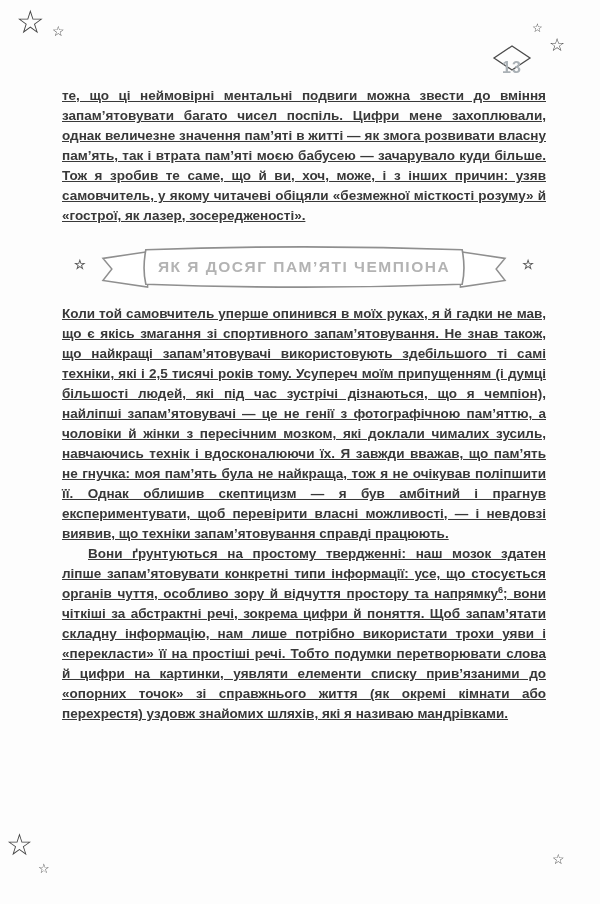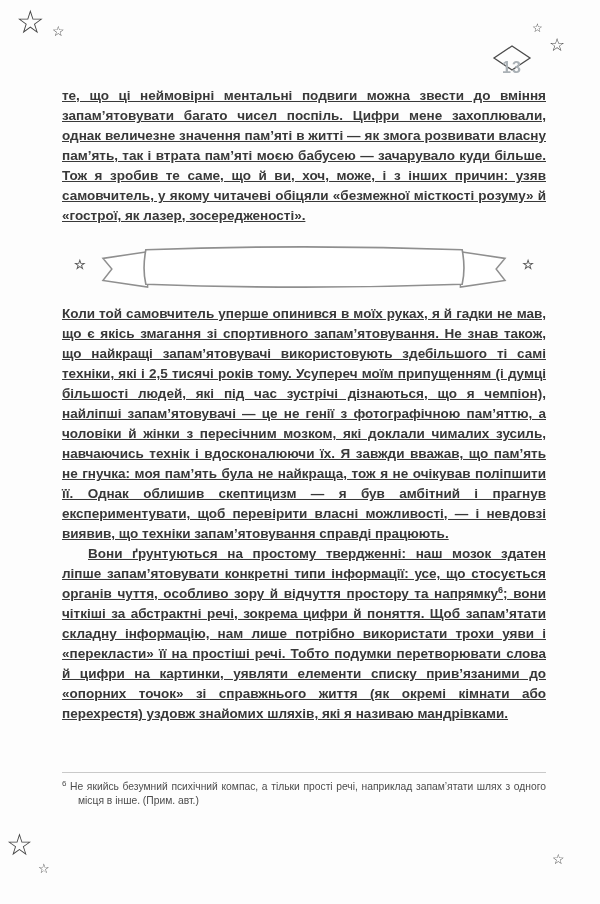--- a/index.html
+++ b/index.html
@@ -96,31 +96,28 @@
 
     <p class="para">те, що ці неймовірні ментальні подвиги можна звести до вміння запам’ятовувати багато чисел поспіль. Цифри мене захоплювали, однак величезне значення пам’яті в житті — як змога розвивати власну пам’ять, так і втрата пам’яті моєю бабусею — зачарувало куди більше. Тож я зробив те саме, що й ви, хоч, може, і з інших причин: узяв самовчитель, у якому читачеві обіцяли «безмежної місткості розуму» й «гострої, як лазер, зосередженості».</p>
 
     <div class="banner">
       <span class="bstar left">☆</span>
       <svg class="ribbon" viewBox="0 0 470 48" preserveAspectRatio="none">
         <polygon points="60,8 10,15 20,26 10,38 60,45" fill="#ffffff" stroke="#8f8f8f" stroke-width="1.6"></polygon>
         <polygon points="410,8 460,15 450,26 460,38 410,45" fill="#ffffff" stroke="#8f8f8f" stroke-width="1.6"></polygon>
         <path d="M58,6 Q235,0 412,6 Q416,26 412,42 Q235,48 58,42 Q54,26 58,6 Z" fill="#ffffff" stroke="#8f8f8f" stroke-width="1.8"></path>
       </svg>
+      <div class="title">ЯК Я ДОСЯГ ПАМ’ЯТІ ЧЕМПІОНА</div>
       <span class="bstar right">☆</span>
     </div>
 
     <p class="para">Коли той самовчитель уперше опинився в моїх руках, я й гадки не мав, що є якісь змагання зі спортивного запам’ятовування. Не знав також, що найкращі запам’ятовувачі використовують здебільшого ті самі техніки, які і 2,5 тисячі років тому. Усупереч моїм припущенням (і думці більшості людей, які під час зустрічі дізнаються, що я чемпіон), найліпші запам’ятовувачі — це не генії з фотографічною пам’яттю, а чоловіки й жінки з пересічним мозком, які доклали чималих зусиль, навчаючись технік і вдосконалюючи їх. Я завжди вважав, що пам’ять не гнучка: моя пам’ять була не найкраща, тож я не очікував поліпшити її. Однак облишив скептицизм — я був амбітний і прагнув експериментувати, щоб перевірити власні можливості, — і невдовзі виявив, що техніки запам’ятовування справді працюють.</p>
 
     <p class="para indent"><span>Вони ґрунтуються на простому твердженні: наш мозок здатен ліпше запам’ятовувати конкретні типи інформації: усе, що стосується органів чуття, особливо зору й відчуття простору та напрямку</span><sup class="fnref">6</sup><span>; вони чіткіші за абстрактні речі, зокрема цифри й поняття. Щоб запам’ятати складну інформацію, нам лише потрібно використати трохи уяви і «перекласти» її на простіші речі. Тобто подумки перетворювати слова й цифри на картинки, уявляти елементи списку прив’язаними до «опорних точок» зі справжнього життя (як окремі кімнати або перехрестя) уздовж знайомих шляхів, які я називаю мандрівками.</span></p>
 
   </div>
 
-  <div class="footnote">
-    <div class="rule"></div>
-    <p><sup>6</sup>&nbsp;<span>Не якийсь безумний психічний компас, а тільки прості речі, наприклад запам’ятати шлях з одного місця в інше. (Прим. авт.)</span></p>
-  </div>
 
   <span class="star s-bl-big">☆</span>
   <span class="star s-bl-small">☆</span>
   <span class="star s-br-small">☆</span>
 
 </div>
 
 </body></html>

